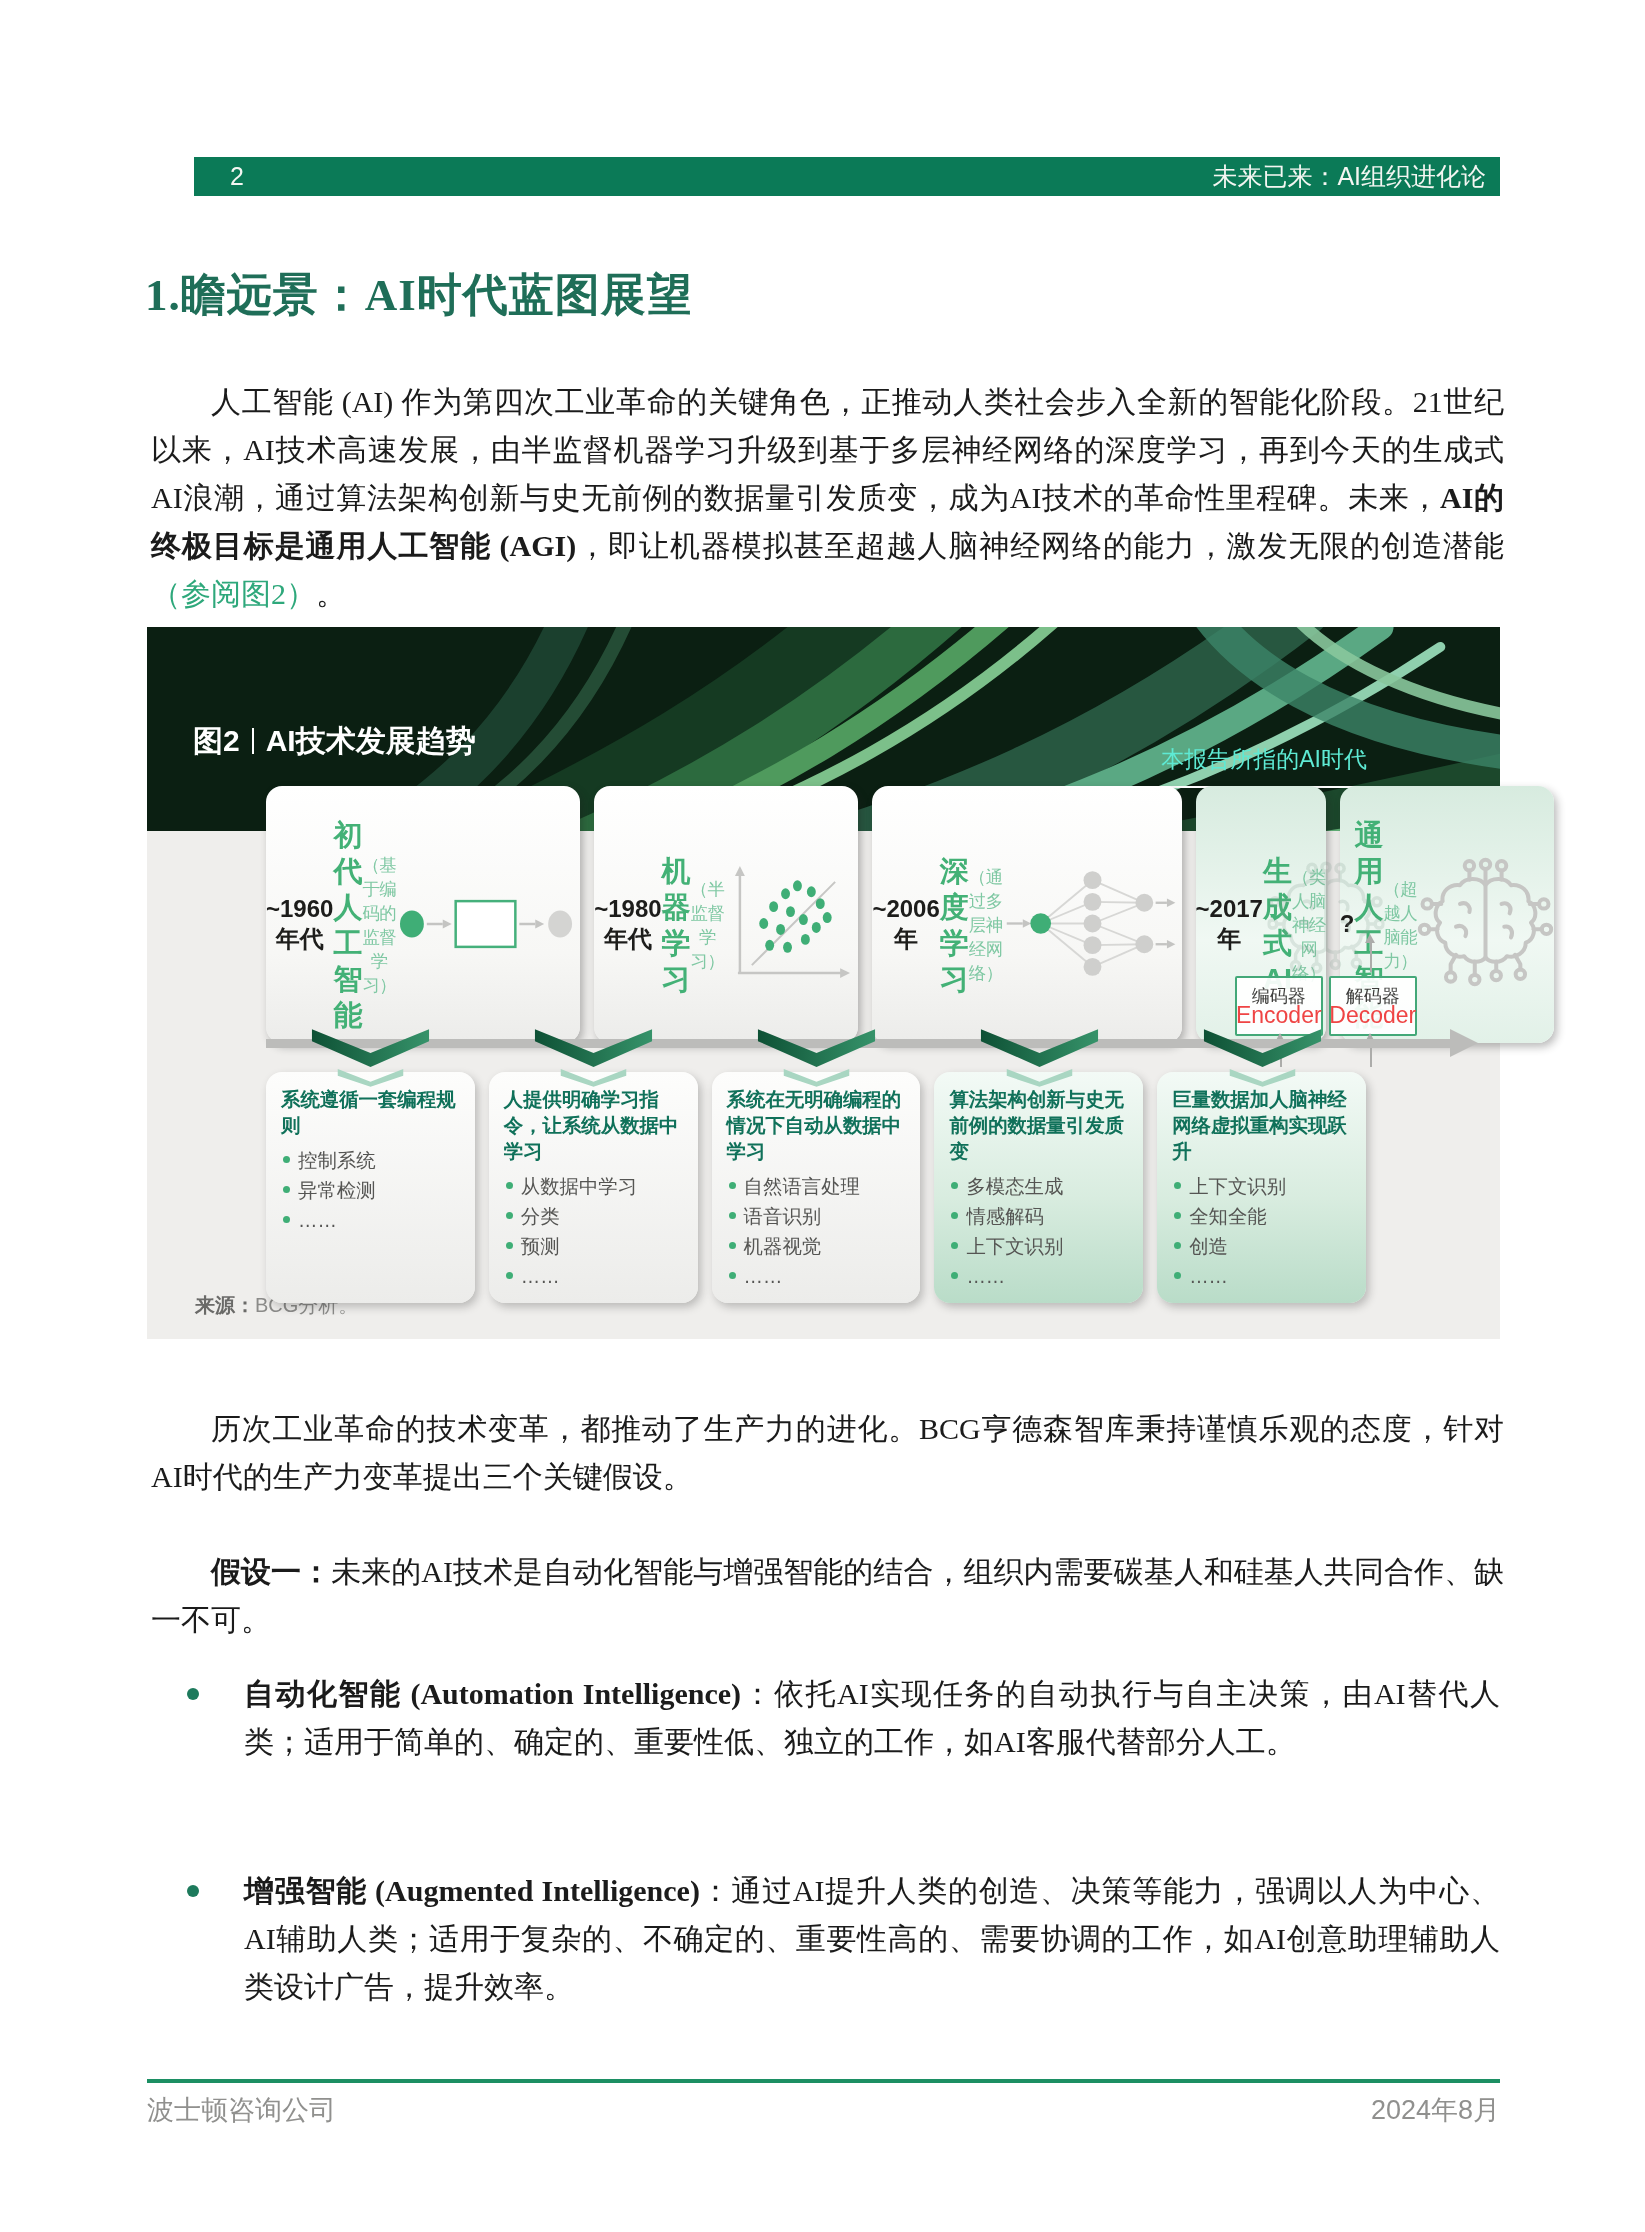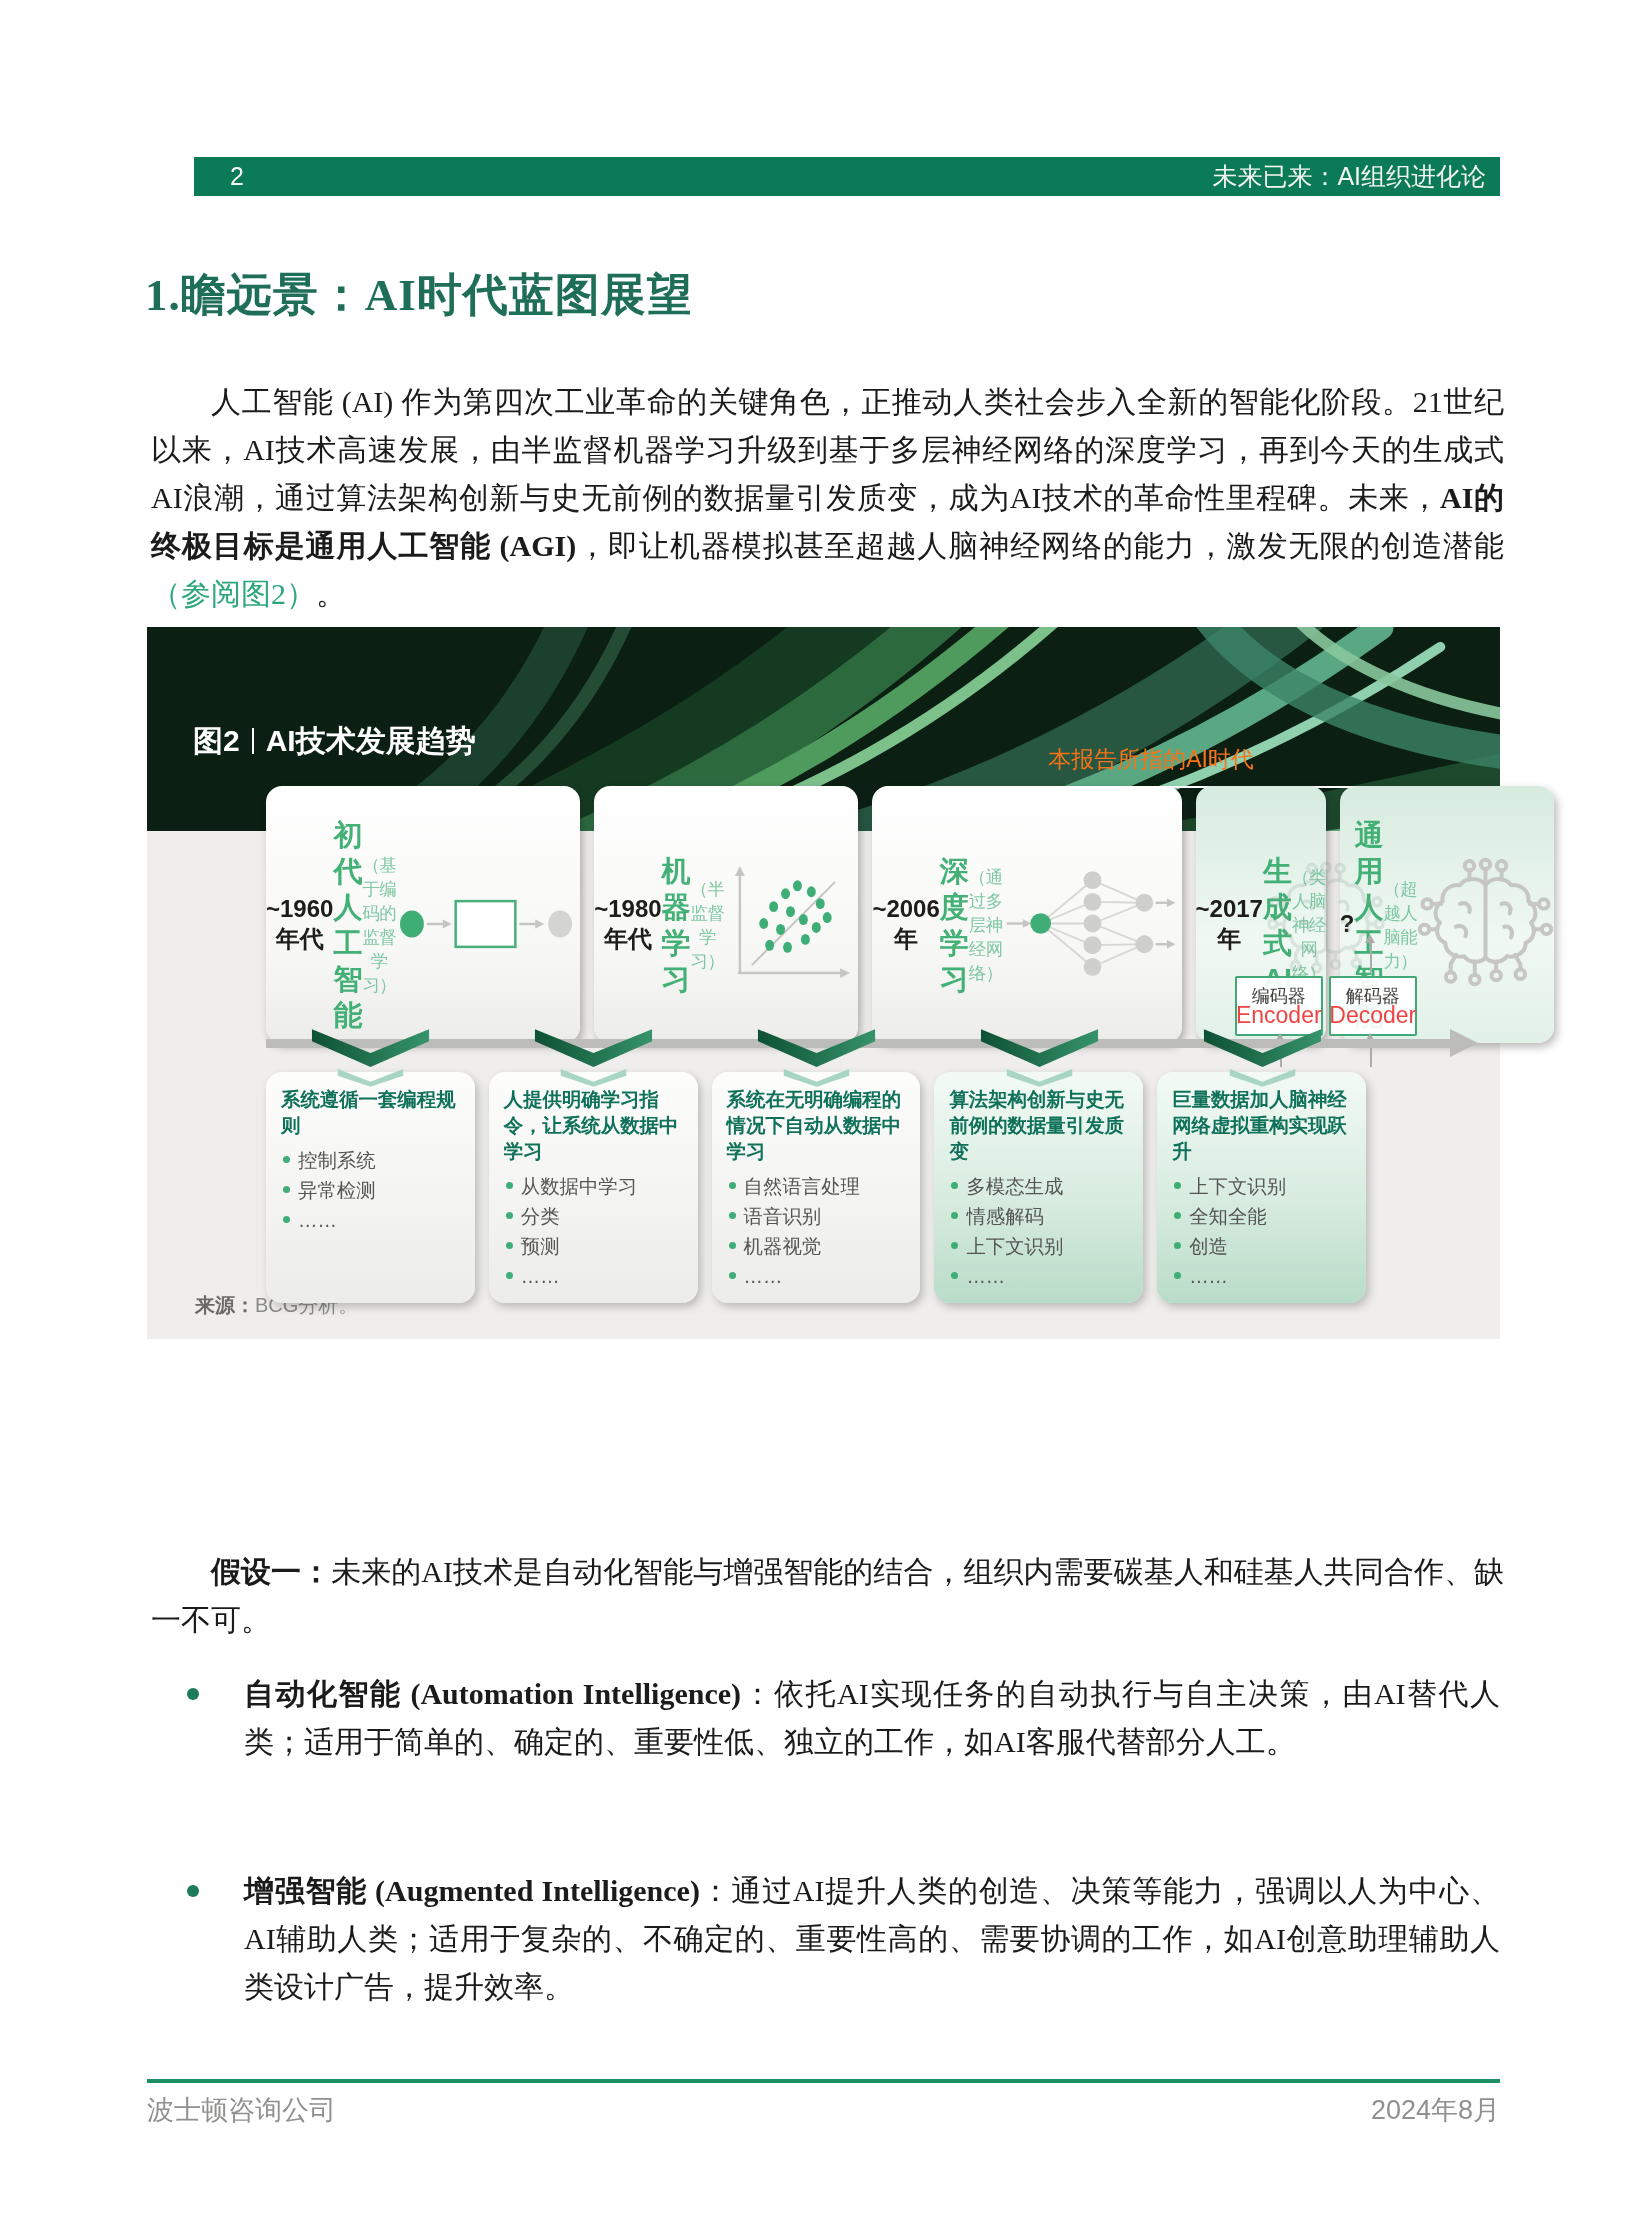--- a/index.html
+++ b/index.html
@@ -29,21 +29,21 @@
           border-radius:50%;background:#1d7a5c;}
   .bl1{top:1670px;} .bl2{top:1867px;}
 
   
   .figure{position:absolute;left:147px;top:627px;width:1353px;height:712px;background:#efeeec;}
   .banner{position:absolute;left:0;top:0;width:1353px;height:204px;overflow:hidden;background:#0b1f12;}
   .banner svg{position:absolute;left:0;top:0;}
   .figtitle{position:absolute;left:46px;top:94px;color:#ffffff;
             font-family:"Liberation Sans","DejaVu Sans",sans-serif;font-size:30px;font-weight:700;z-index:2;}
   .tdiv{display:inline-block;width:2px;height:26px;background:#ffffff;margin:0 12px;vertical-align:-3px;}
-  .callout{position:absolute;left:788px;top:117px;width:432px;text-align:center;color:#f97316;
+  .callout{position:absolute;left:788px;top:117px;width:432px;text-align:right;color:#5eead4;
            font-family:"Liberation Sans","DejaVu Sans",sans-serif;font-size:23px;z-index:2;}
   .bracket{position:absolute;left:788px;top:159px;width:432px;height:13px;border-top:2.5px solid #fff;
            border-left:2.5px solid #fff;border-right:2.5px solid #fff;box-sizing:border-box;z-index:2;}
 
   .cols-top{position:absolute;top:159px;left:119px;width:1100px;height:257px;display:flex;gap:14px;z-index:3;}
   .colcard{flex:1;border-radius:16px;background:linear-gradient(180deg,#ffffff 0%,#f7f7f5 65%,#ececea 100%);
            box-shadow:3px 4px 9px rgba(30,30,30,.30);display:flex;align-items:center;
            text-align:center;padding-top:18px;box-sizing:border-box;
            font-family:"Liberation Sans","DejaVu Sans",sans-serif;}
   .colcard.hl{background:linear-gradient(180deg,#d7ebdf 0%,#f0f8f3 60%,#e2f1e8 100%);}
@@ -417,20 +417,21 @@
             <li>全知全能</li>
             <li>创造</li>
             <li>……</li>
           </ul>
   </div>
 </div>
 
     <div class="source"><b>来源：</b><span>BCG分析。</span></div>
   </section>
 
+  <p class="body indent p2">历次工业革命的技术变革，都推动了生产力的进化。BCG亨德森智库秉持谨慎乐观的态度，针对AI时代的生产力变革提出三个关键假设。</p>
 
   <p class="body indent p3"><b>假设一：</b><span>未来的AI技术是自动化智能与增强智能的结合，组织内需要碳基人和硅基人共同合作、缺一不可。</span></p>
 
   <p class="bullet bl1"><b>自动化智能 (Automation Intelligence)</b><span>：依托AI实现任务的自动执行与自主决策，由AI替代人类；适用于简单的、确定的、重要性低、独立的工作，如AI客服代替部分人工。</span></p>
 
   <p class="bullet bl2"><b>增强智能 (Augmented Intelligence)</b><span>：通过AI提升人类的创造、决策等能力，强调以人为中心、AI辅助人类；适用于复杂的、不确定的、重要性高的、需要协调的工作，如AI创意助理辅助人类设计广告，提升效率。</span></p>
 
   <div class="footrule"></div>
   <footer class="footer">
     <span>波士顿咨询公司</span>

